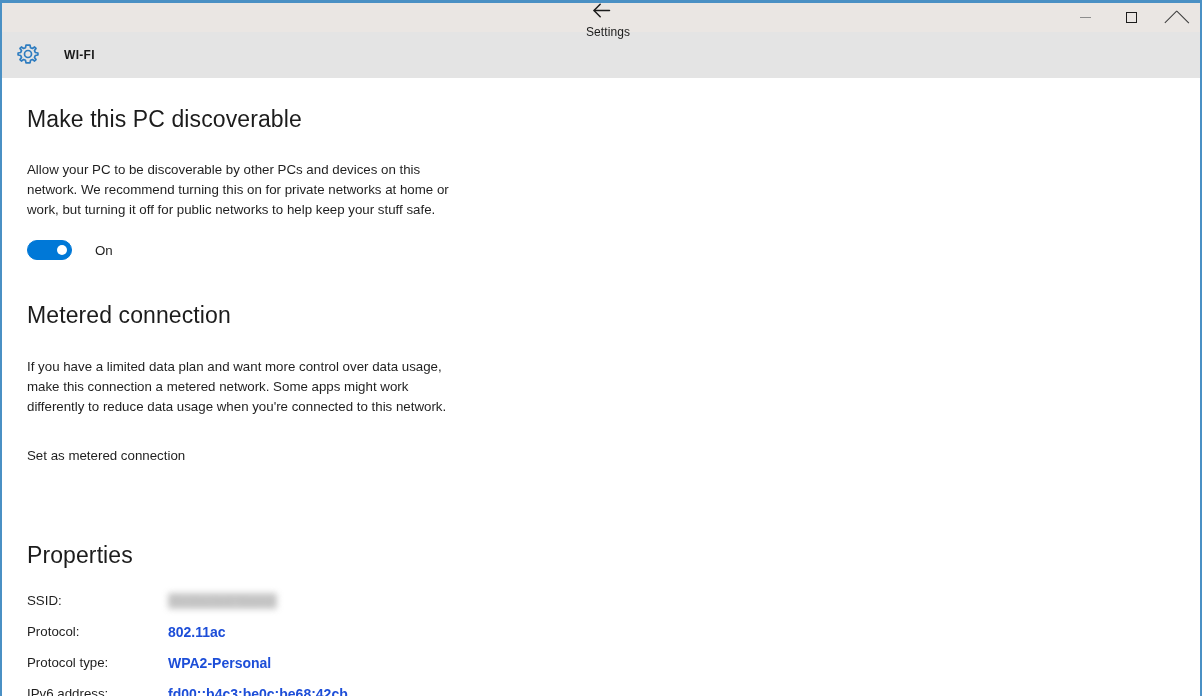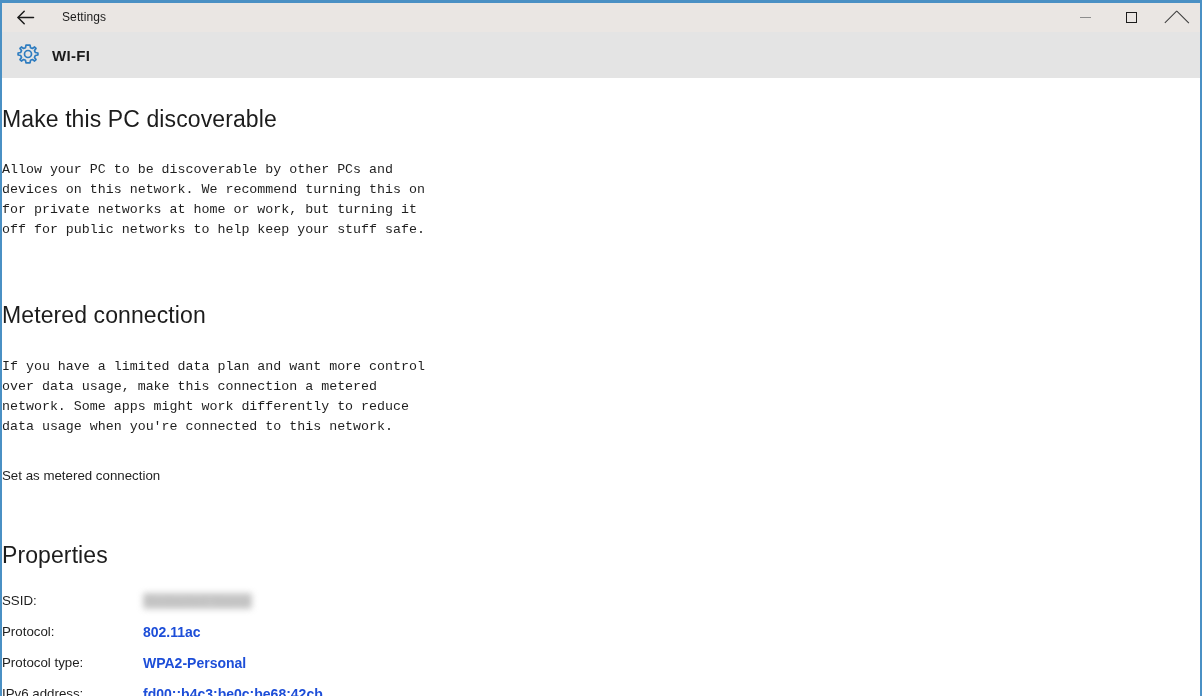--- a/index.html
+++ b/index.html
@@ -25,20 +25,21 @@
     overflow: hidden;
   }
 
   
   #titlebar {
     position: relative;
     height: 29px;
     background: #eae6e3;
     display: flex;
     align-items: center;
+    flex-direction: column;
   }
   #back-button {
     width: 46px;
     height: 29px;
     display: flex;
     align-items: center;
     justify-content: center;
     cursor: pointer;
   }
   #back-button svg { display: block; }
@@ -107,51 +108,50 @@
   }
   #gear-icon {
     width: 28px;
     height: 28px;
     display: flex;
     align-items: center;
     justify-content: center;
     flex: 0 0 auto;
   }
   #page-heading {
-    font-size: 15px;
+    font-size: 12px;
     font-weight: bold;
     color: #1a1a1a;
-    margin-left: 10px;
+    margin-left: 22px;
     letter-spacing: .3px;
     white-space: nowrap;
   }
 
   
   #content {
     position: relative;
     background: #ffffff;
     height: calc(696px - 3px - 29px - 46px);
     padding: 0;
     overflow: hidden;
   }
-  .section { }
+  .section { padding-left: 25px; }
 
   .section-title {
     font-size: 23px;
     font-weight: normal;
     color: #1c1c1c;
     letter-spacing: .1px;
     white-space: nowrap;
   }
   .section-desc {
     font-size: 13.3px;
     line-height: 20px;
     color: #1f1f1f;
     width: 442px;
-    font-family: Liberation Mono, monospace;
   }
   .field-label {
     font-size: 13.3px;
     color: #1f1f1f;
     white-space: nowrap;
   }
 
   
   .toggle-row {
     display: flex;
@@ -288,20 +288,26 @@
       </svg>
     </span>
     <span id="page-heading">WI-FI</span>
   </div>
 
   <div id="content">
 
     <div class="section" id="sec-discoverable">
       <div class="section-title">Make this PC discoverable</div>
       <div class="section-desc">Allow your PC to be discoverable by other PCs and devices on this network. We recommend turning this on for private networks at home or work, but turning it off for public networks to help keep your stuff safe.</div>
+      <div class="toggle-row">
+        <div class="toggle on">
+          <span class="knob"></span>
+        </div>
+        <span class="toggle-state">On</span>
+      </div>
     </div>
 
     <div class="section" id="sec-metered">
       <div class="section-title">Metered connection</div>
       <div class="section-desc">If you have a limited data plan and want more control over data usage, make this connection a metered network. Some apps might work differently to reduce data usage when you're connected to this network.</div>
       <div class="field-label">Set as metered connection</div>
     </div>
 
     <div class="section" id="sec-properties">
       <div class="section-title">Properties</div>

